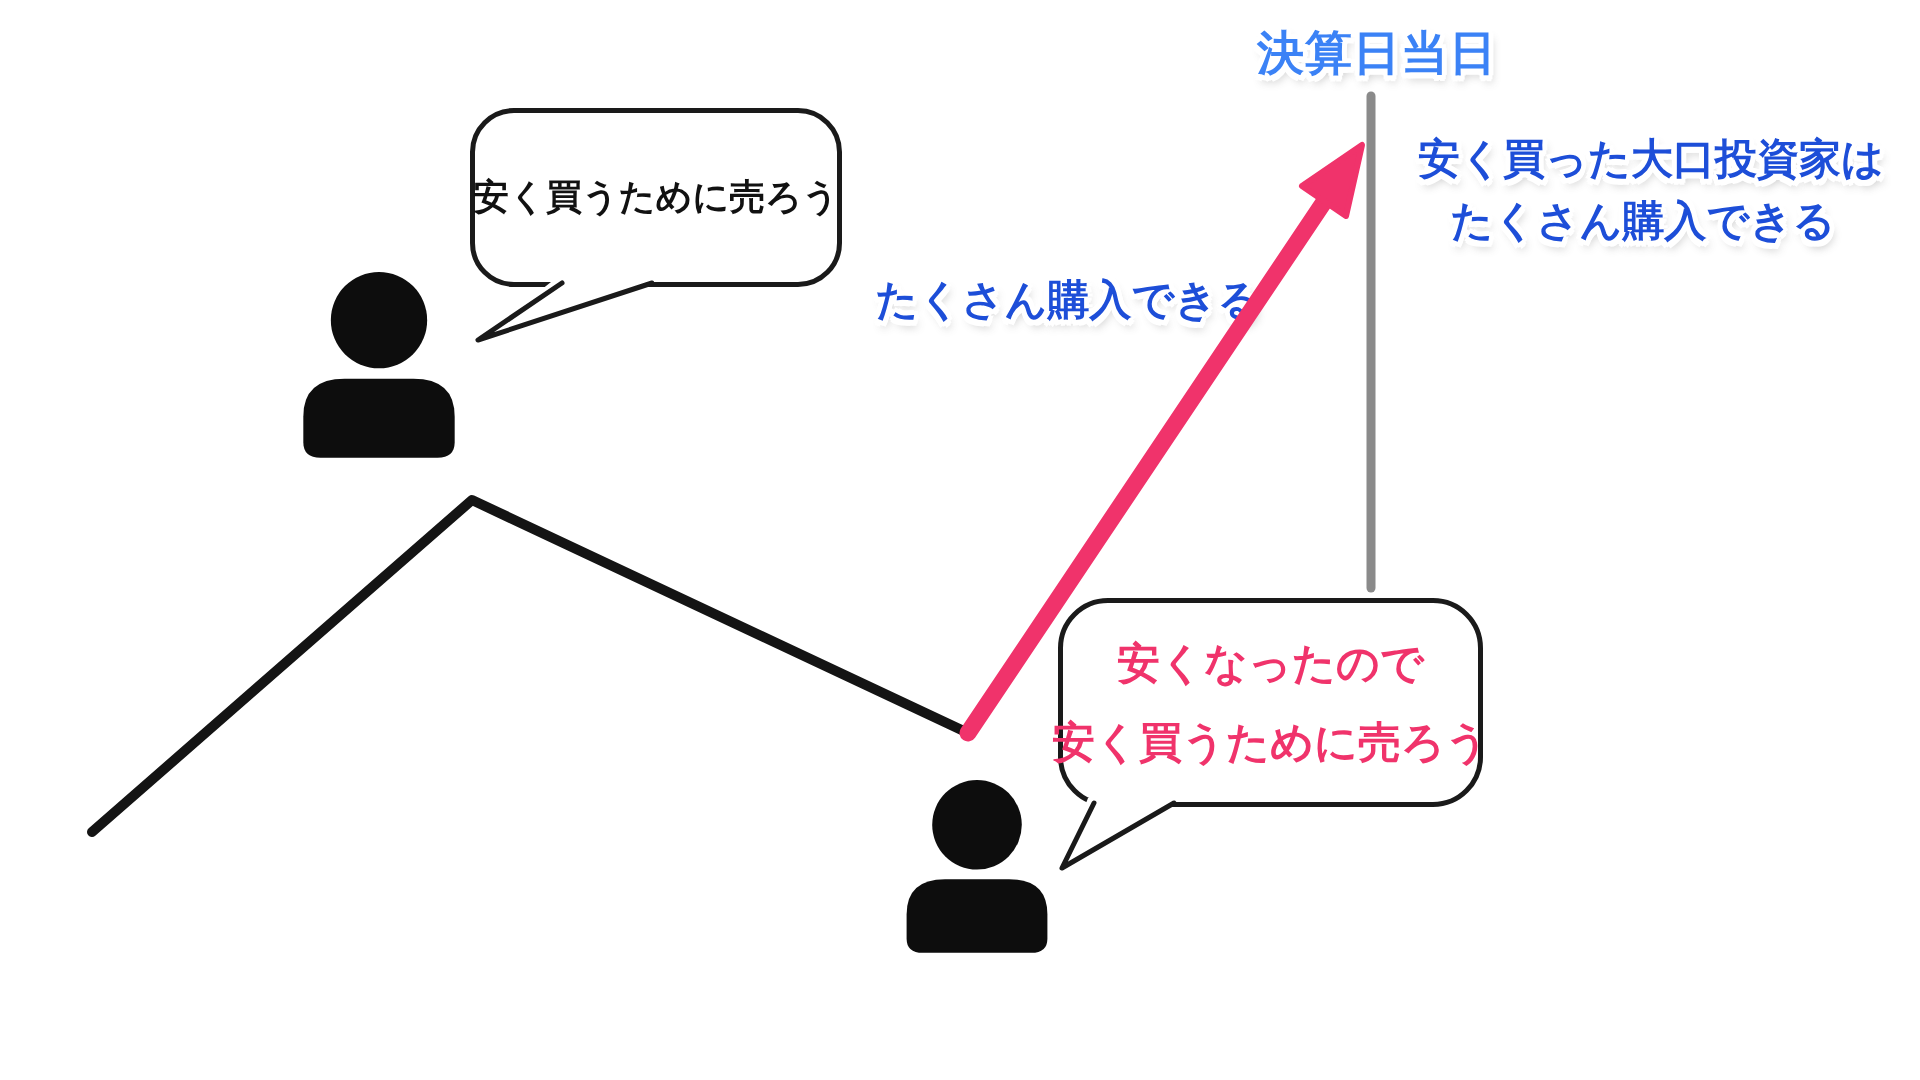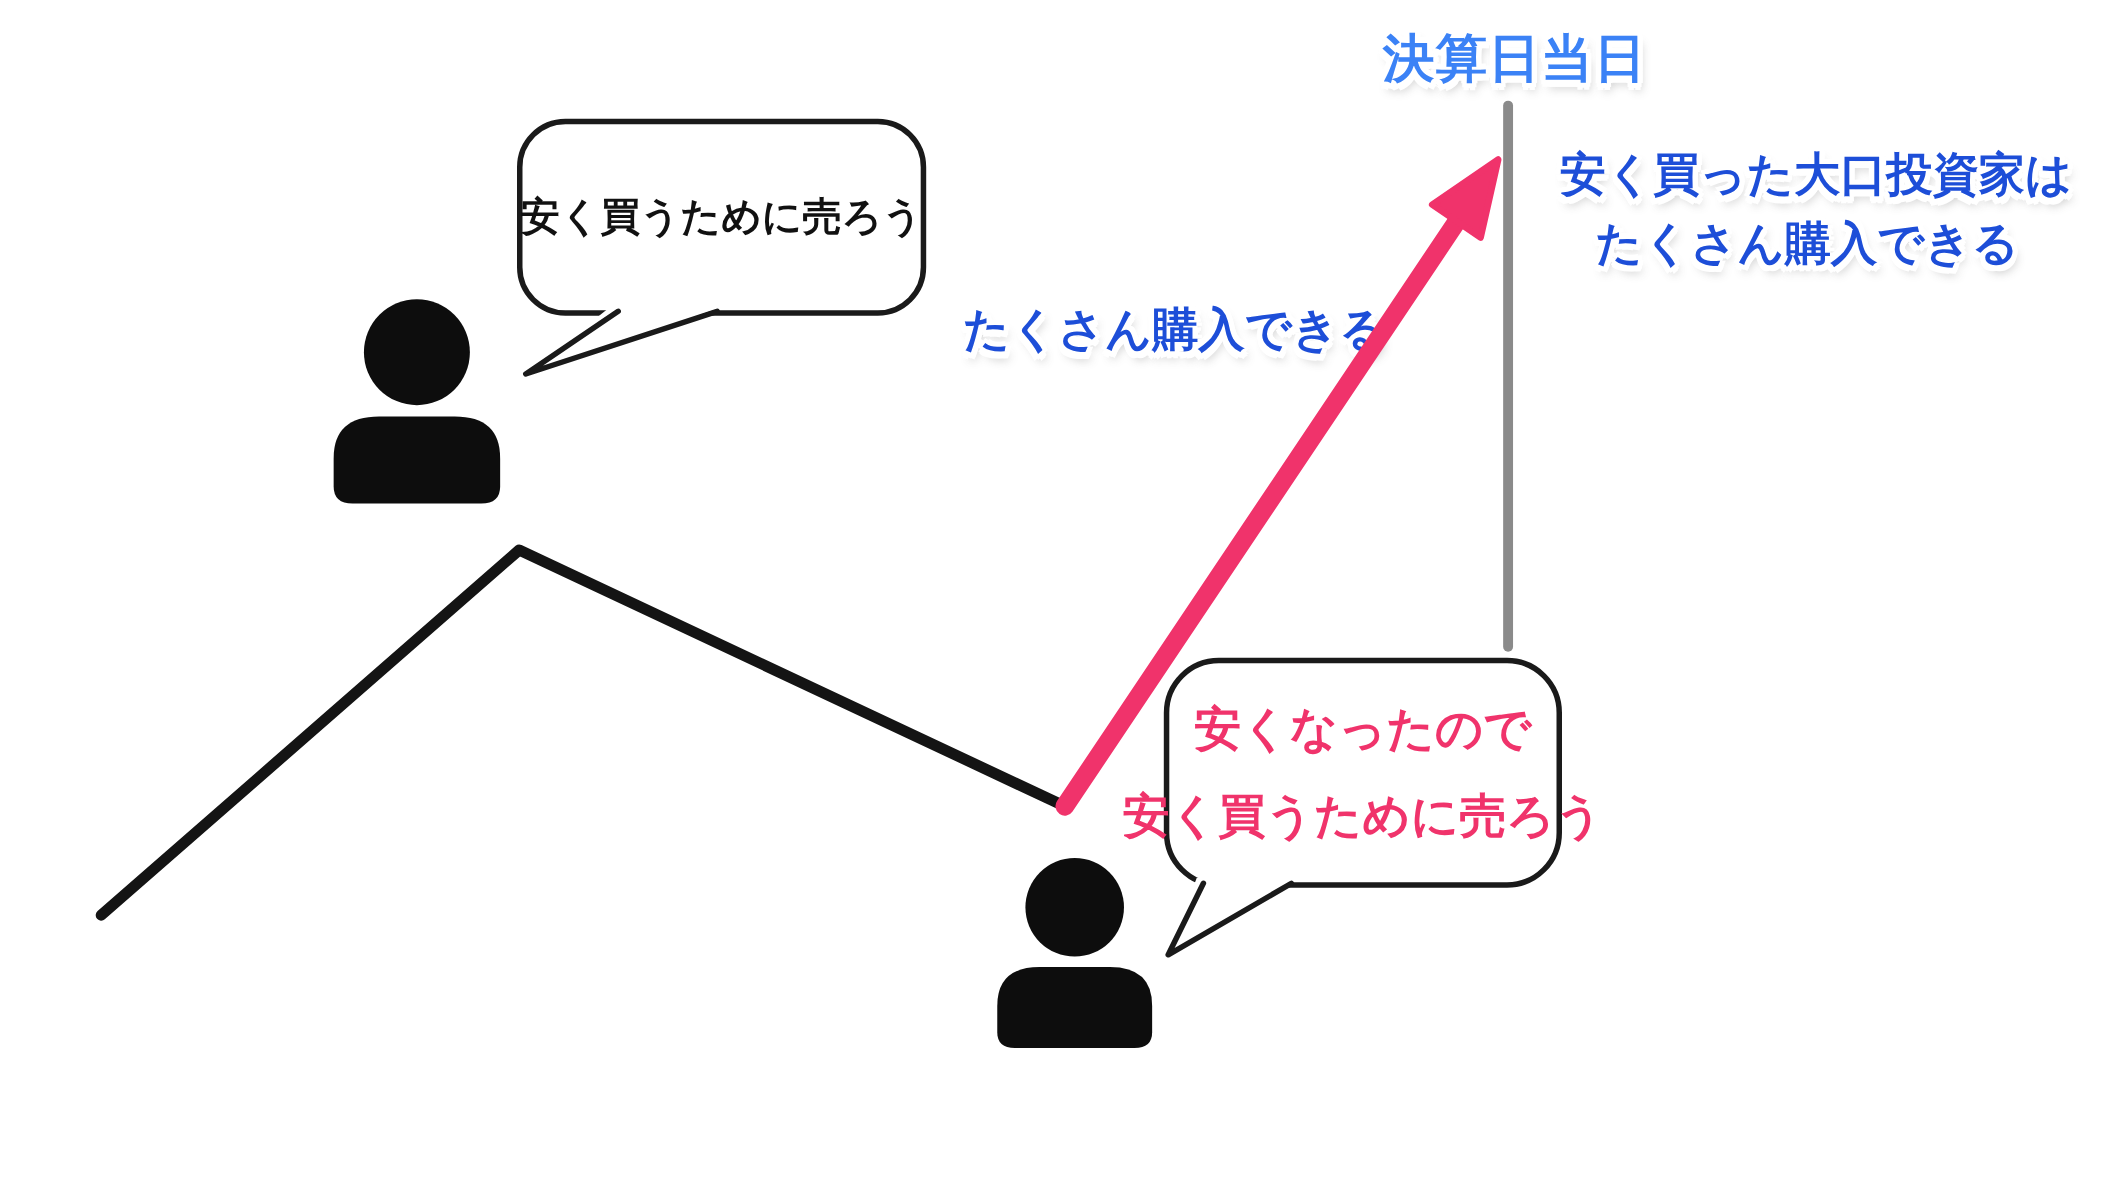--- a/index.html
+++ b/index.html
@@ -68,21 +68,21 @@
     left: 470px; top: 108px;
     width: 372px; height: 179px;
     border-radius: 44px;
   }
   .bubble-1 .bubble-text {
     color: #111111;
     font-size: 36px;
   }
   .bubble-2 {
     left: 1058px; top: 598px;
-    width: 362px; height: 209px;
+    width: 425px; height: 209px;
     border-radius: 50px;
     gap: 19px;
   }
   .bubble-2 .bubble-text {
     color: #F0336B;
     font-size: 43px;
     line-height: 60px;
     text-align: center;
   }
   .bubble-text { white-space: nowrap; }

